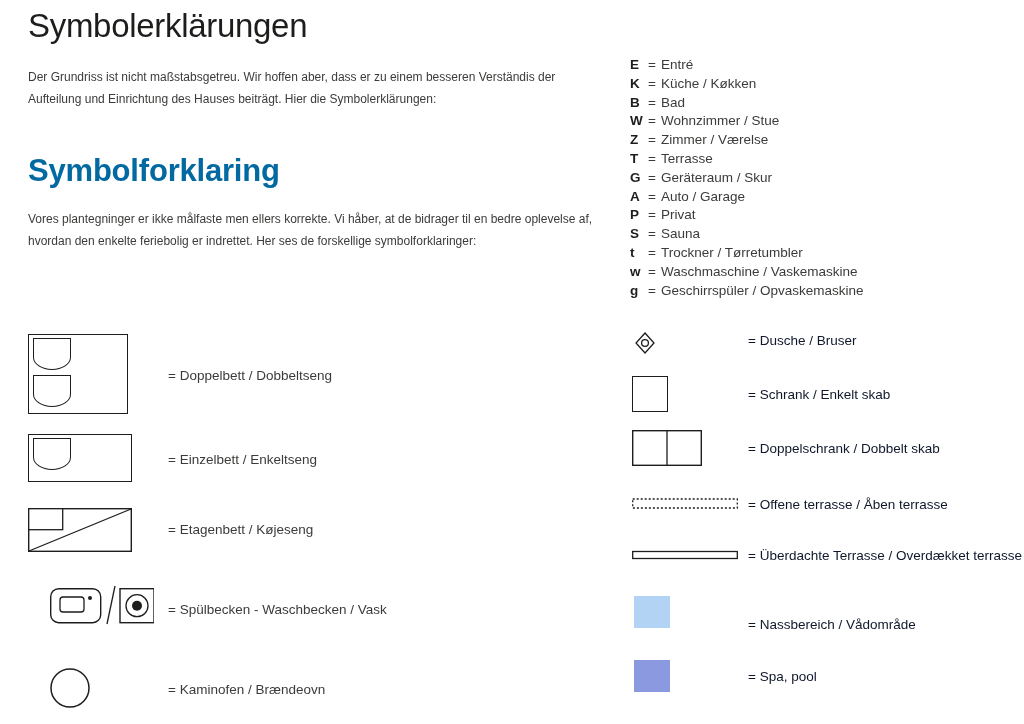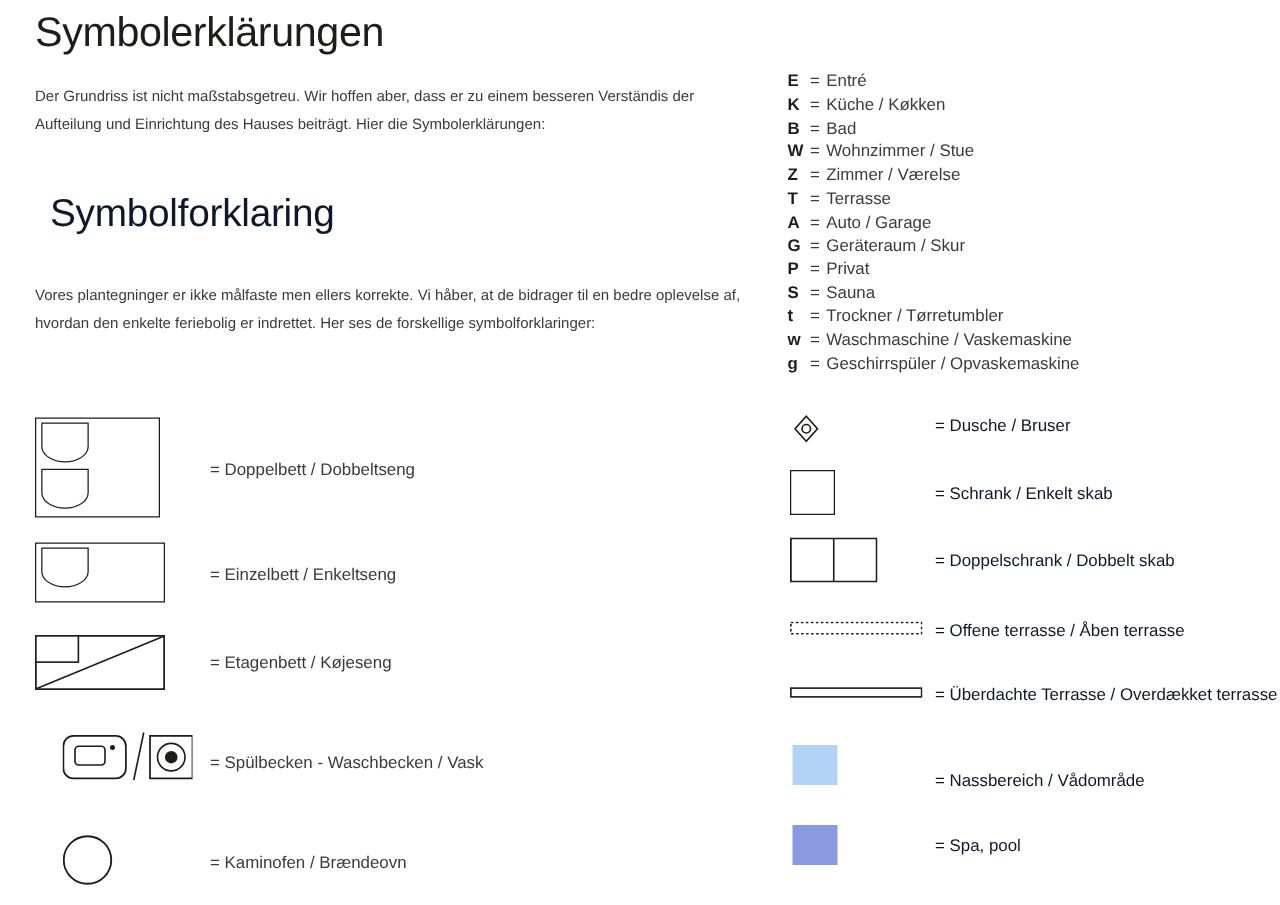--- a/index.html
+++ b/index.html
@@ -33,33 +33,33 @@
     font-size: 33px;
     font-weight: normal;
     letter-spacing: -0.3px;
     margin: 0;
     padding-top: 6px;
     line-height: 40px;
     color: #1d1d1b;
   }
   h1.title-dk {
     font-size: 31px;
-    font-weight: normal;
+    font-weight: bold;
     letter-spacing: -0.2px;
-    margin: 12px;
+    margin: 0;
     line-height: 38px;
-    color: #0f172a;
+    color: #0369a1;
   }
   .intro {
     font-size: 12px;
     line-height: 21.5px;
     color: #3b3b3a;
   }
   .intro-de { margin-top: 21px; }
-  .intro-dk { margin-top: 36px; }
+  .intro-dk { margin-top: 19px; }
 
   
   .legend-left {
     position: absolute;
     left: 28px;
     top: 326px;
     width: 580px;
   }
   .lrow {
     position: relative;
@@ -209,24 +209,24 @@
     <div class="abbr">
       <span class="k">W</span><span class="eq">=</span><span>Wohnzimmer / Stue</span>
     </div>
     <div class="abbr">
       <span class="k">Z</span><span class="eq">=</span><span>Zimmer / Værelse</span>
     </div>
     <div class="abbr">
       <span class="k">T</span><span class="eq">=</span><span>Terrasse</span>
     </div>
     <div class="abbr">
+      <span class="k">G</span><span class="eq">=</span><span>Geräteraum / Skur</span>
+    </div>
+    <div class="abbr">
       <span class="k">A</span><span class="eq">=</span><span>Auto / Garage</span>
-    </div>
-    <div class="abbr">
-      <span class="k">G</span><span class="eq">=</span><span>Geräteraum / Skur</span>
     </div>
     <div class="abbr">
       <span class="k">P</span><span class="eq">=</span><span>Privat</span>
     </div>
     <div class="abbr">
       <span class="k">S</span><span class="eq">=</span><span>Sauna</span>
     </div>
     <div class="abbr">
       <span class="k">t</span><span class="eq">=</span><span>Trockner / Tørretumbler</span>
     </div>

